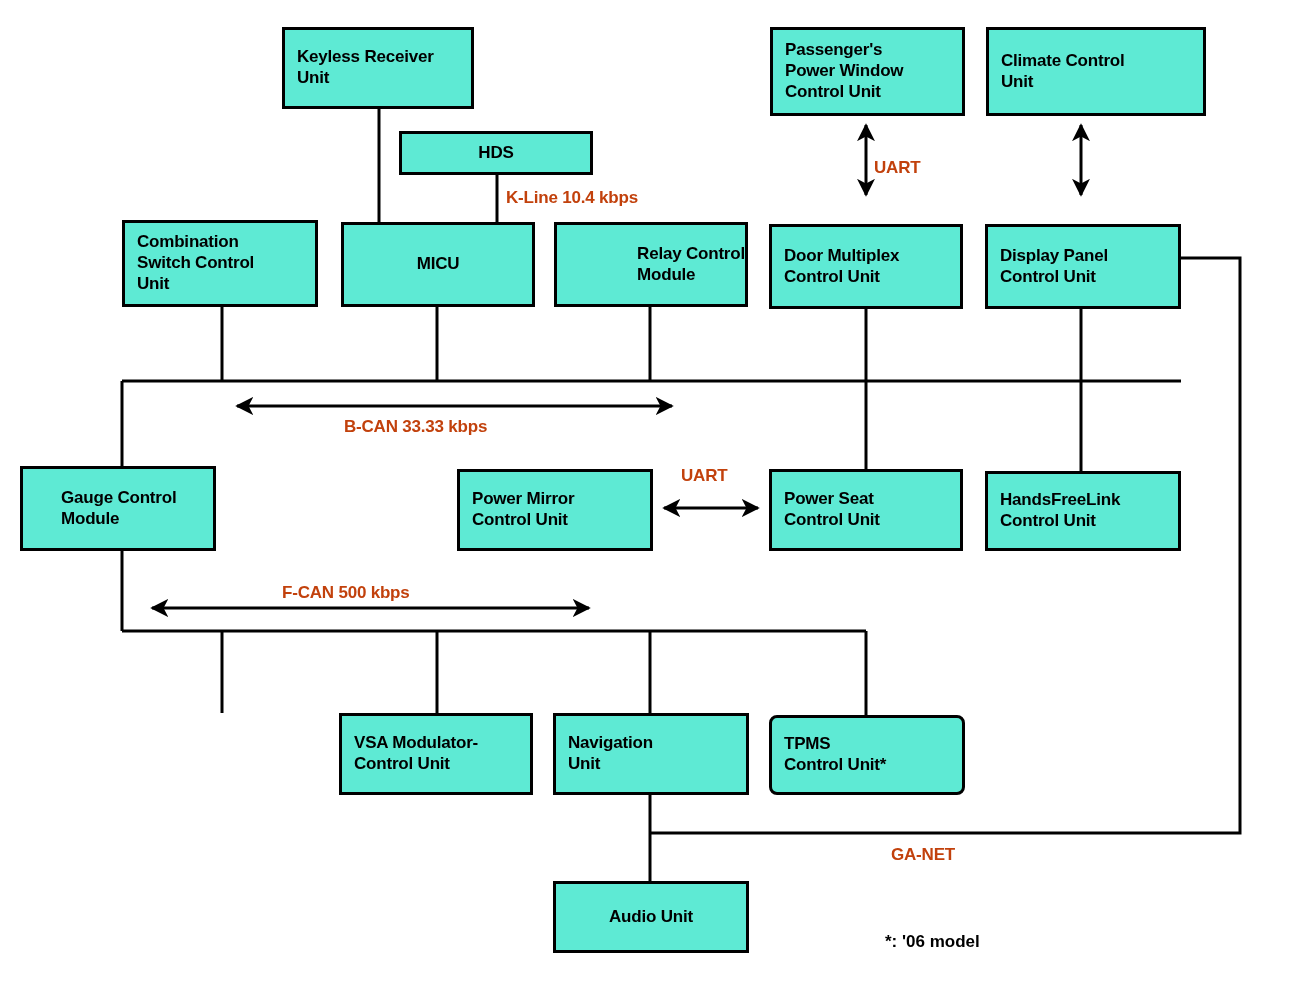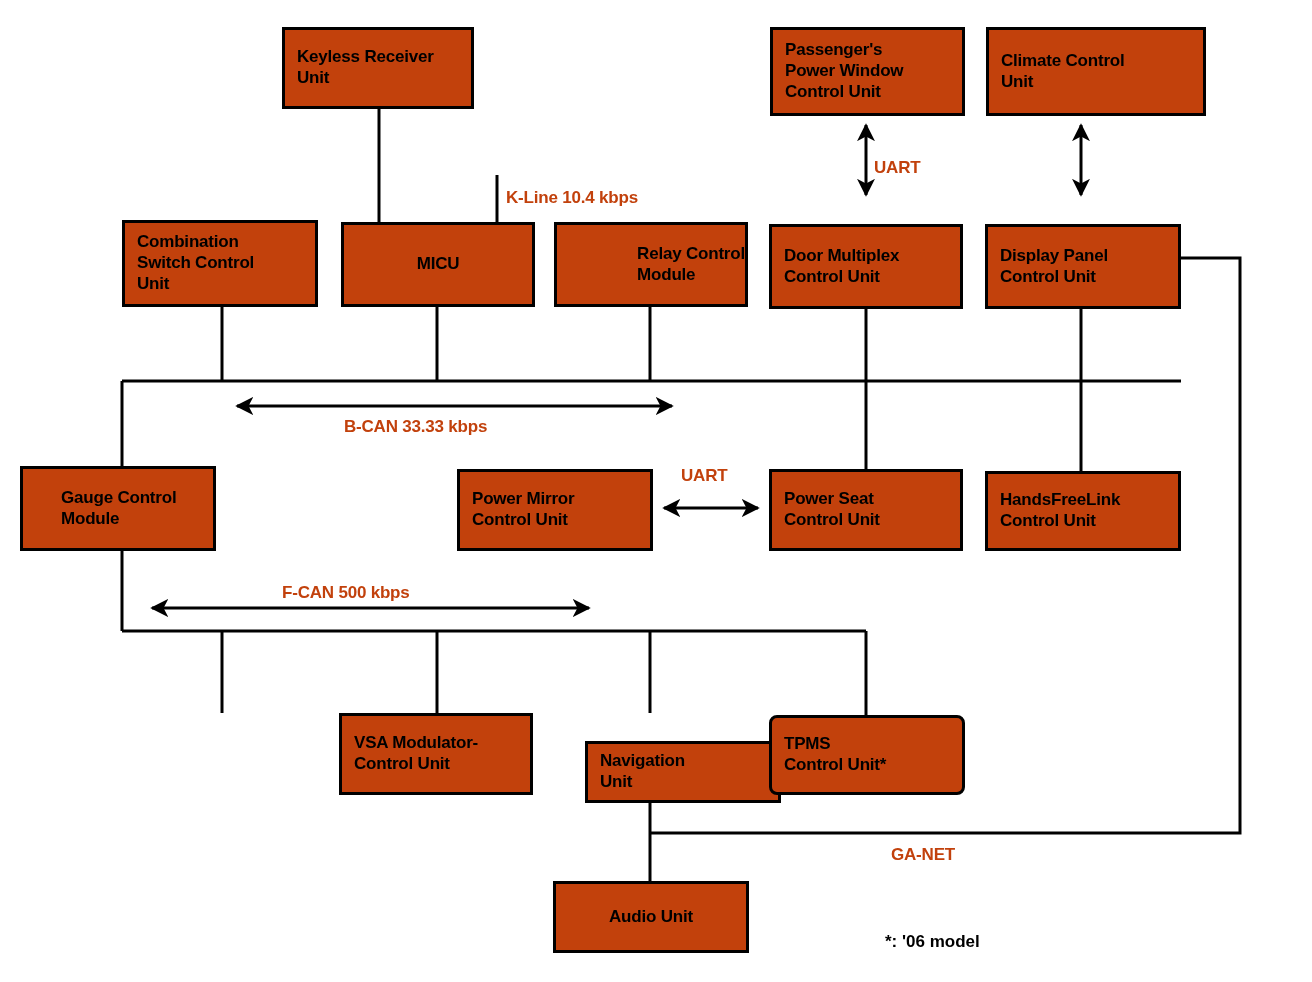--- a/index.html
+++ b/index.html
@@ -23,21 +23,21 @@
     position: absolute;
     left: 0;
     top: 0;
     width: 1312px;
     height: 982px;
   }
   .node {
     position: absolute;
     box-sizing: border-box;
     border: 3px solid #000000;
-    background: #c2410c;
+    background: #5eead4;
     display: flex;
     align-items: center;
     z-index: 5;
   }
   .node .node-label {
     font-family: "Liberation Sans", sans-serif;
     font-weight: bold;
     font-size: 17px;
     line-height: 1.22;
     color: #000000;
@@ -125,20 +125,23 @@
       <path d="M 664,508 L 758,508" marker-start="url(#arrow-end)" marker-end="url(#arrow-end)"></path>
       <path d="M 152,608 L 589,608" marker-start="url(#arrow-end)" marker-end="url(#arrow-end)"></path>
     </g>
   </svg>
 
   <div class="node align-left" style="left:282px; top:27px; width:192px; height:82px;">
     <span class="node-label">Keyless Receiver
 Unit</span>
   </div>
 
+  <div class="node align-center" style="left:399px; top:131px; width:194px; height:44px;">
+    <span class="node-label">HDS</span>
+  </div>
 
   <div class="node align-left" style="left:770px; top:27px; width:195px; height:89px;">
     <span class="node-label">Passenger's
 Power Window
 Control Unit</span>
   </div>
 
   <div class="node align-left" style="left:986px; top:27px; width:220px; height:89px;">
     <span class="node-label">Climate Control
 Unit</span>
@@ -188,21 +191,21 @@
     <span class="node-label">HandsFreeLink
 Control Unit</span>
   </div>
 
 
   <div class="node align-left" style="left:339px; top:713px; width:194px; height:82px;">
     <span class="node-label">VSA Modulator-
 Control Unit</span>
   </div>
 
-  <div class="node align-left" style="left:553px; top:741px; width:196px; height:62px;margin-left:32px;">
+  <div class="node align-left" style="left:553px; top:713px; width:196px; height:82px;">
     <span class="node-label">Navigation
 Unit</span>
   </div>
 
   <div class="node align-left" style="left:769px; top:715px; width:196px; height:80px;border-radius:8px;">
     <span class="node-label">TPMS
 Control Unit*</span>
   </div>
 
   <div class="node align-center" style="left:553px; top:881px; width:196px; height:72px;">

